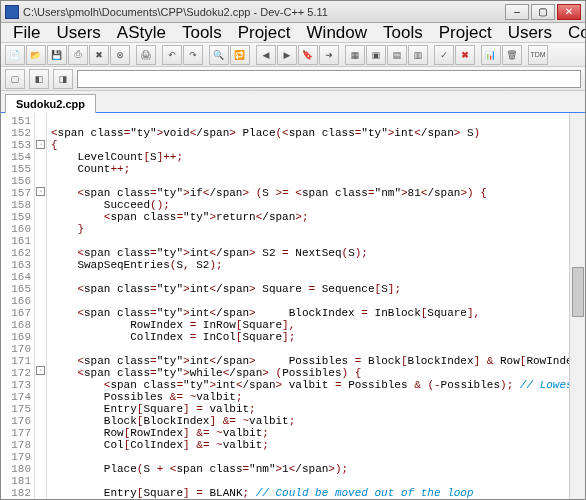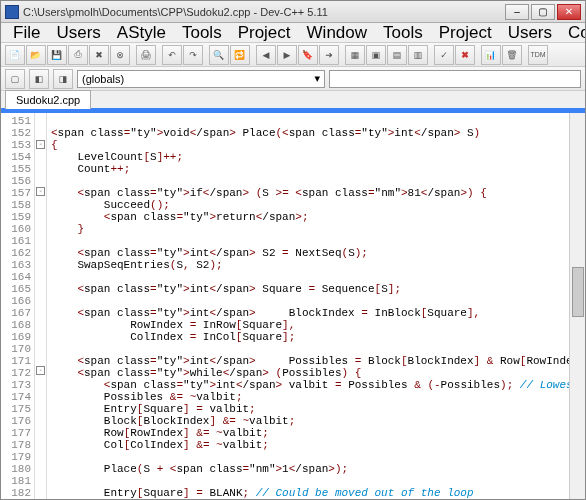--- a/index.html
+++ b/index.html
@@ -12,21 +12,21 @@
 .win-btn.close { background: linear-gradient(#e88,#c33); color: #fff; border-color: #a22; }
 .menubar { height: 20px; background: #f0f0f0; display: flex; align-items: center; padding: 0 4px; border-bottom: 1px solid #ccc; }
 .menu-item { padding: 3px 8px; cursor: pointer; font-size: 17px; }
 .toolbar { height: 24px; background: linear-gradient(#f8f8f8,#e8e8e8); display: flex; align-items: center; padding: 2px 4px; border-bottom: 1px solid #ccc; gap: 1px; }
 .tbtn { width: 20px; height: 20px; background: linear-gradient(#fafafa,#e6e6e6); border: 1px solid #bbb; display: flex; align-items: center; justify-content: center; cursor: pointer; font-size: 9px; color: #555; }
 .tsep { width: 4px; }
 .tbtn.x { color: #c33; font-weight: bold; }
 .toolbar2 { height: 24px; background: linear-gradient(#f8f8f8,#e8e8e8); display: flex; align-items: center; padding: 2px 4px; border-bottom: 1px solid #ccc; gap: 4px; }
 .scope-dd { height: 18px; width: 248px; border: 1px solid #999; background: #fff; font-size: 11px; padding: 0 4px; display: flex; align-items: center; justify-content: space-between; }
 .scope-dd2 { height: 18px; flex: 1; border: 1px solid #999; background: #fff; }
-.tabs { height: 22px; background: #f0f0f0; display: flex; align-items: flex-end; padding: 0 4px; border-bottom: 5px solid #3b82f6; }
+.tabs { height: 22px; background: #f0f0f0; display: flex; align-items: flex-end; padding: 0 4px; border-bottom: 1px solid #3b82f6; font-weight: bold; }
 .tab { padding: 3px 10px; background: #fff; border: 1px solid #aaa; border-bottom: none; font-size: 11px; position: relative; top: 1px; }
 .editor { display: flex; height: calc(100% - 112px); background: #fff; }
 .gutter { width: 34px; background: #fff; border-right: 1px solid #ddd; text-align: right; padding-right: 3px; padding-top: 2px; font-family: Consolas, "Courier New", monospace; font-size: 11px; color: #888; line-height: 12px; }
 .foldcol { width: 12px; border-right: 1px solid #ddd; padding-top: 2px; font-family: Consolas, monospace; font-size: 9px; line-height: 12px; text-align: center; color: #666; }
 .fold-mark { width: 9px; height: 9px; border: 1px solid #888; margin: 1px auto; font-size: 7px; line-height: 7px; display: flex; align-items: center; justify-content: center; background: #fff; }
 .code { flex: 1; padding: 2px 4px; font-family: Consolas, "Courier New", monospace; font-size: 11px; line-height: 12px; white-space: pre; overflow: hidden; }
 .cm { color: #0088cc; font-style: italic; }
 .op { color: #800000; }
 .scrollbar-v { width: 16px; background: #f0f0f0; border-left: 1px solid #ccc; position: relative; }
 .scroll-thumb { position: absolute; top: 40%; left: 2px; width: 12px; height: 50px; background: #ccc; border: 1px solid #999; }
@@ -89,24 +89,20 @@
   <div class="tbtn">📊</div>
   <div class="tbtn">🗑</div>
   <div class="tsep"></div>
   <div class="tbtn" style="font-size:7px">TDM</div>
 </div>
 
 <div class="toolbar2">
   <div class="tbtn">▢</div>
   <div class="tbtn">◧</div>
   <div class="tbtn">◨</div>
-  <div class="scope-dd">
-    <span>(globals)</span>
-    <span>▾</span>
-  </div>
   <div class="scope-dd2"></div>
 </div>
 
 <div class="tabs">
   <div class="tab">Sudoku2.cpp</div>
 </div>
 
 <div class="editor">
   <div class="gutter" id="gutter">151
 152

